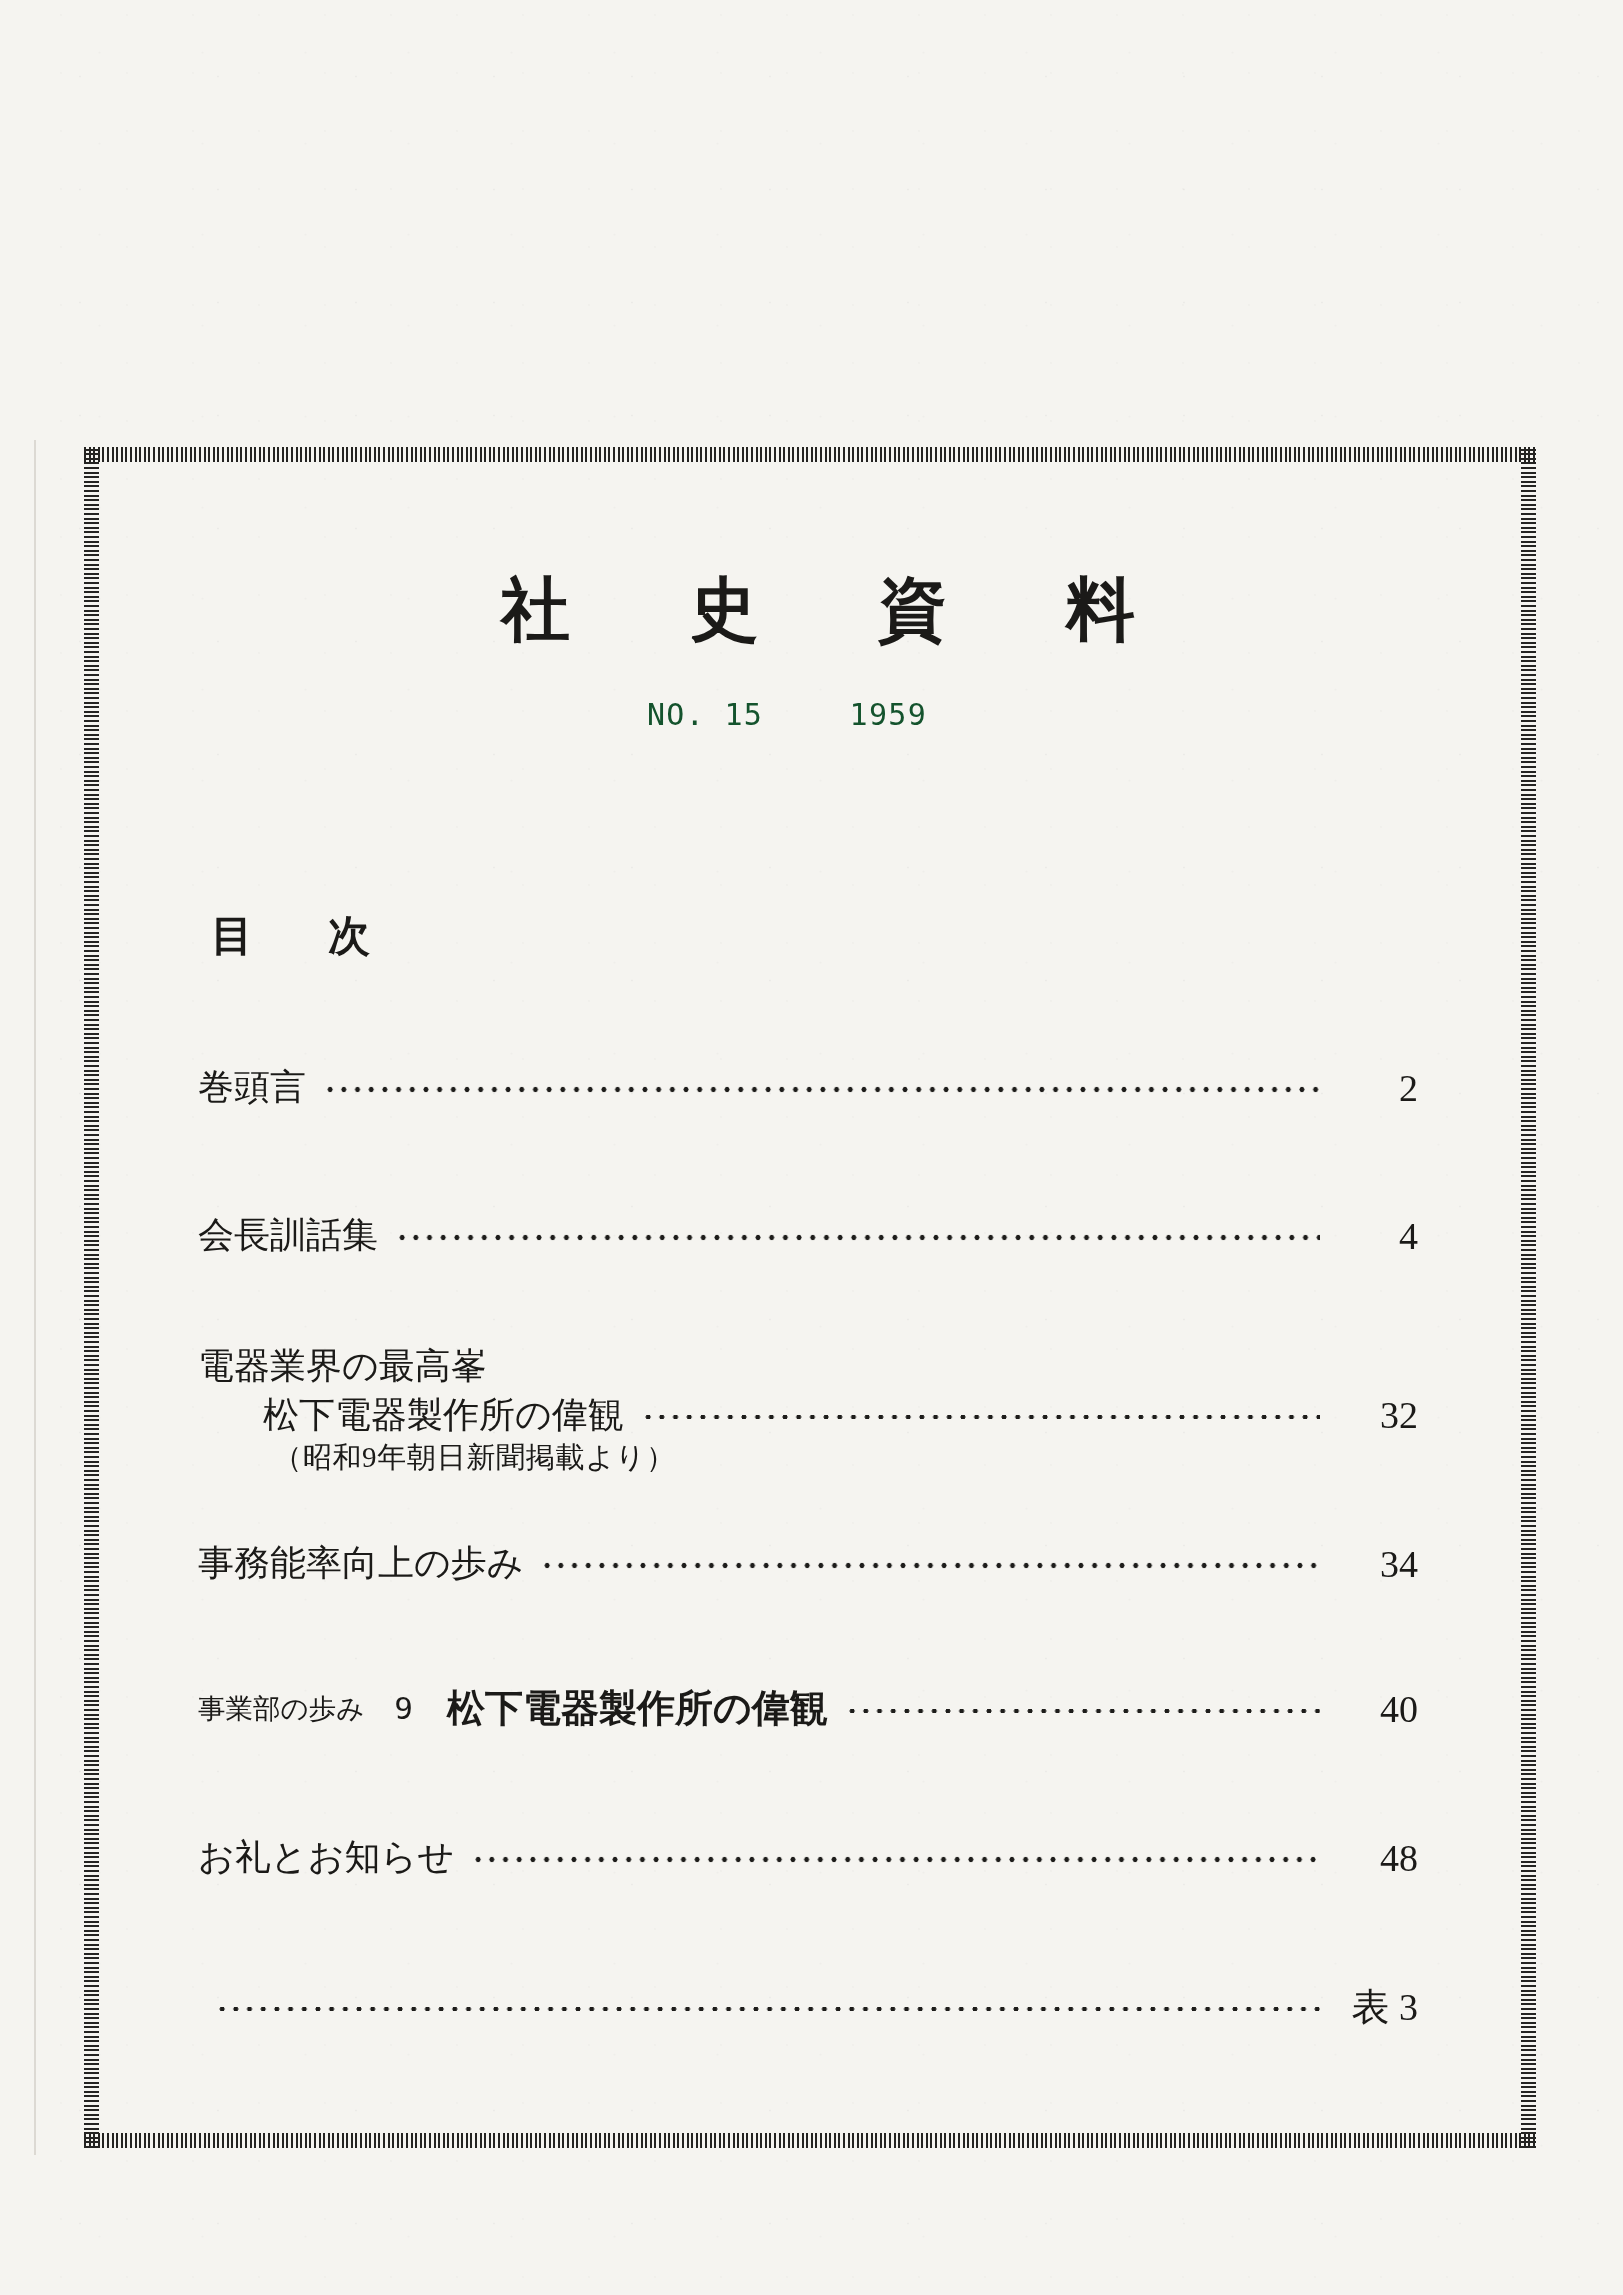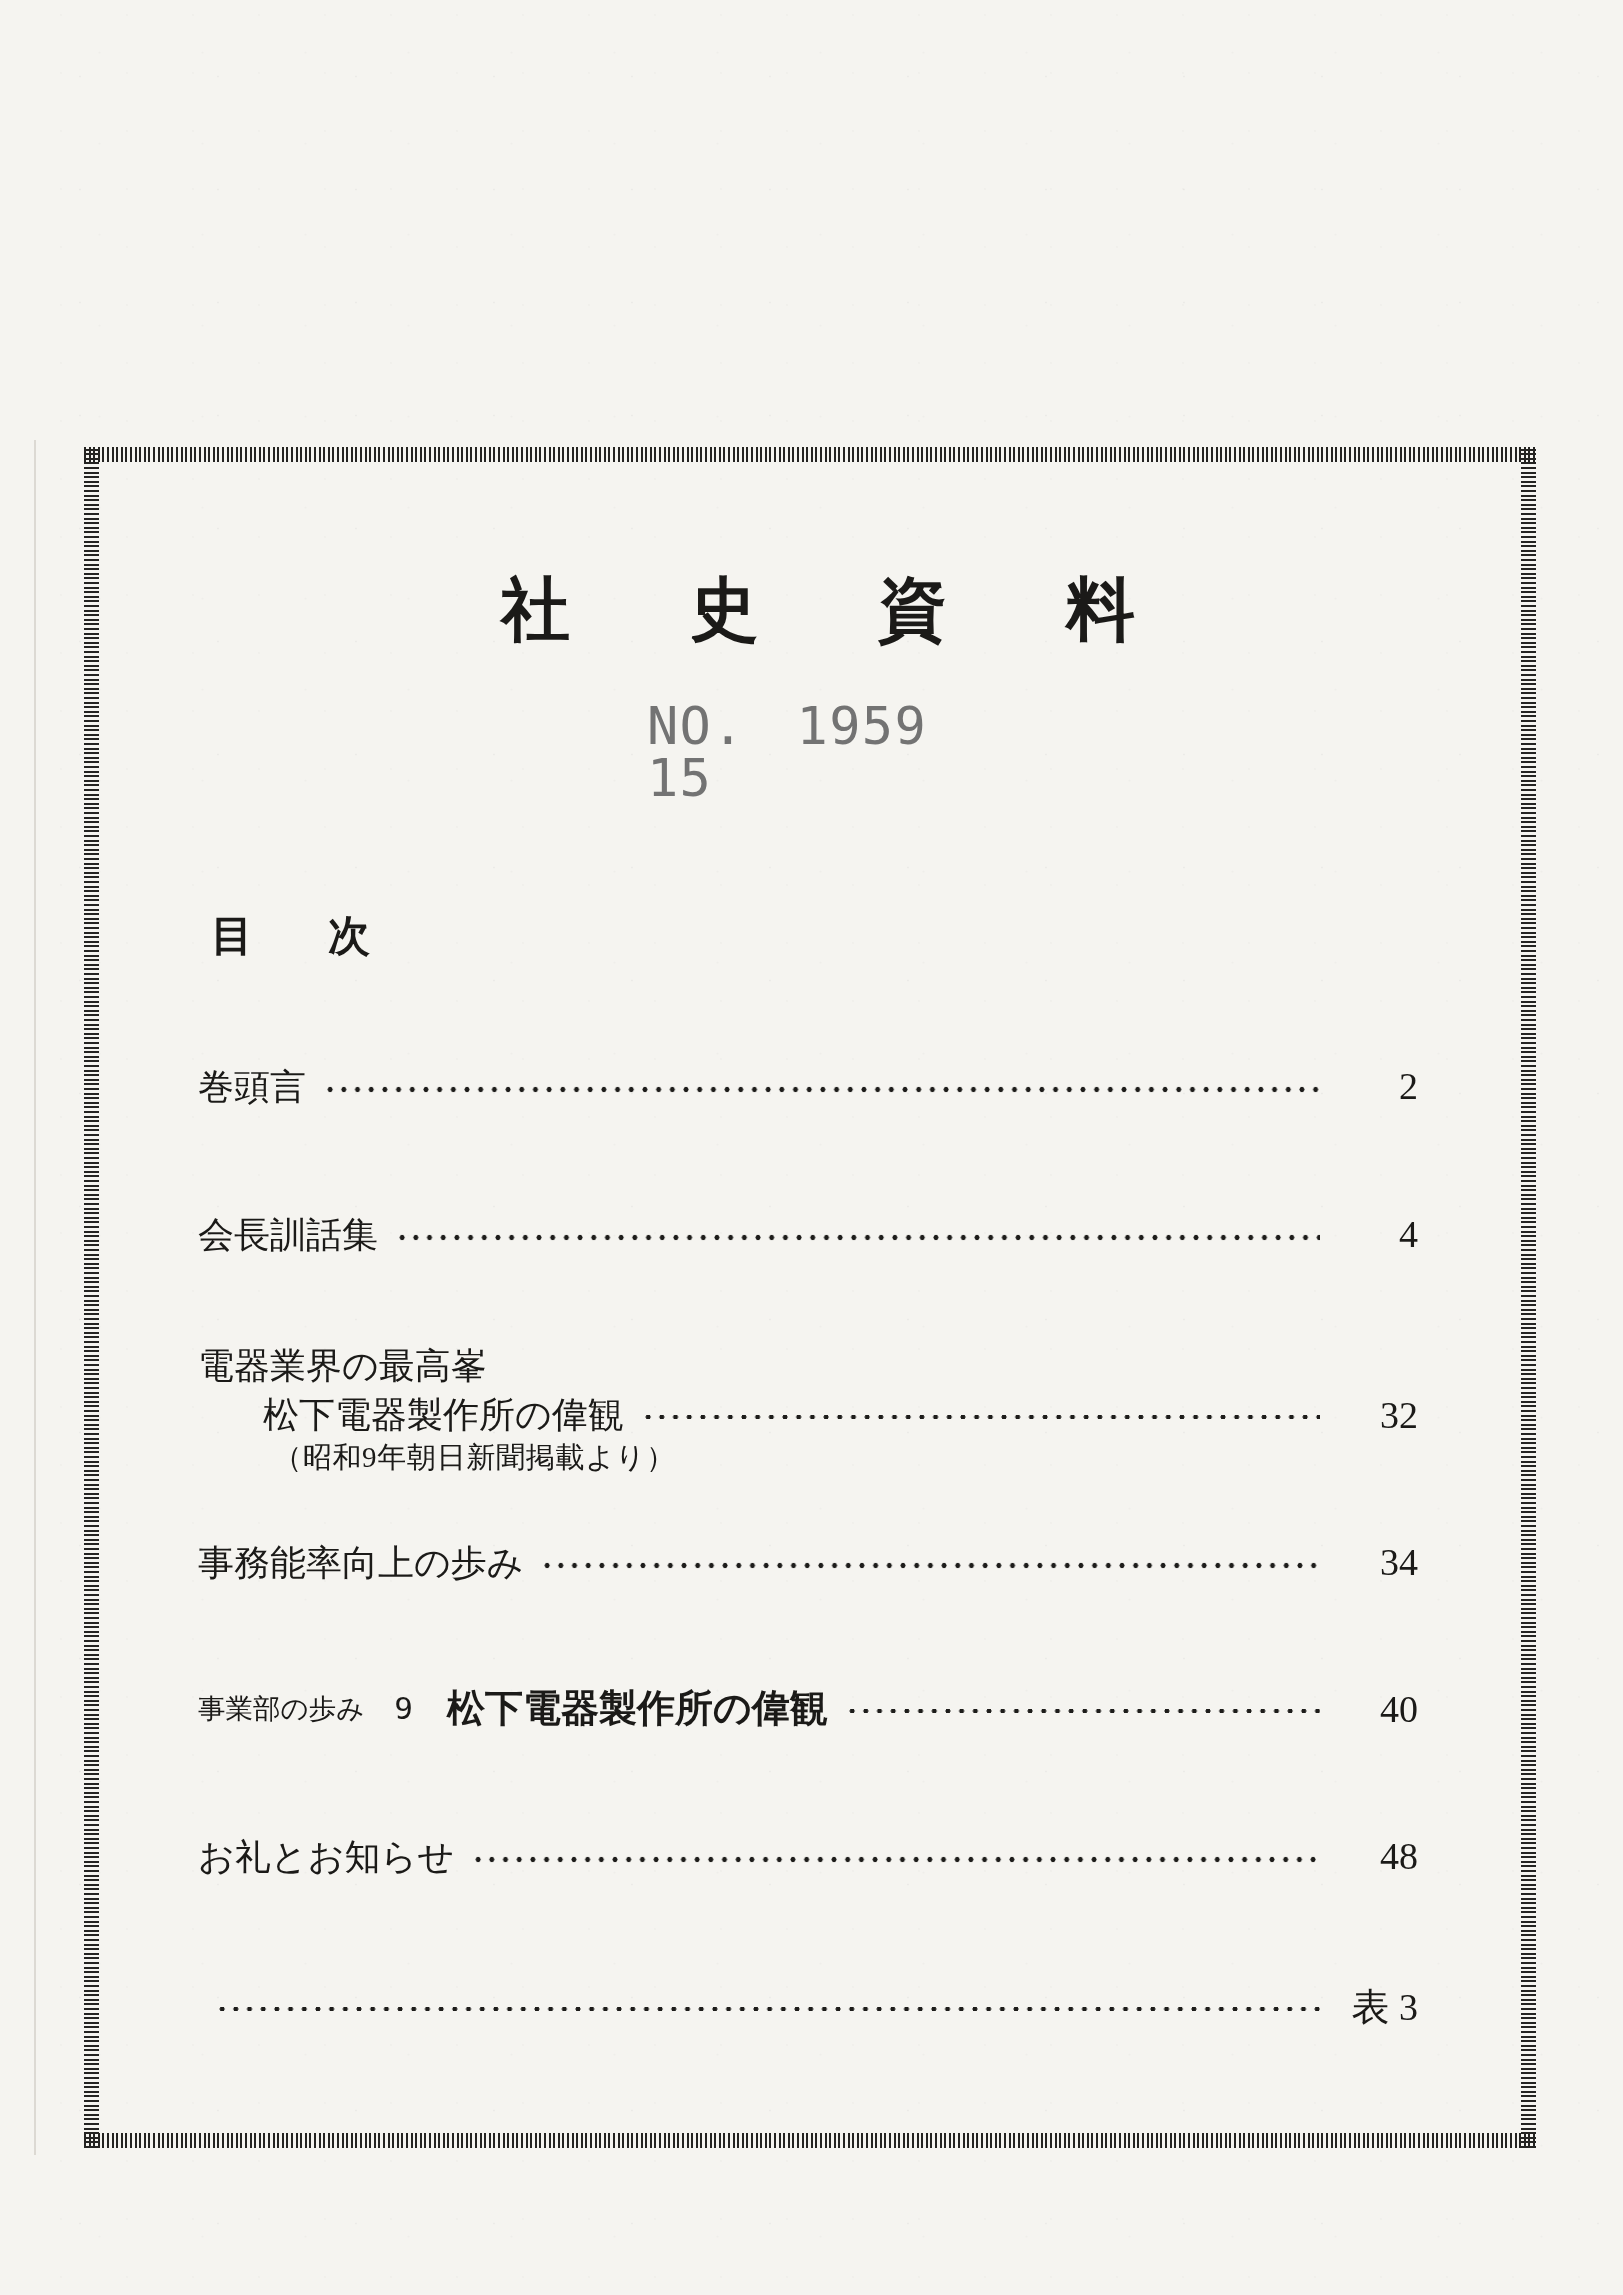--- a/index.html
+++ b/index.html
@@ -36,32 +36,32 @@
   .doc-title{
     position:absolute;top:576px;left:501px;width:634px;
     display:flex;justify-content:space-between;
     font-size:69px;line-height:1;font-weight:700;
     letter-spacing:0;
   }
   .issue-line{
     position:absolute;top:700px;left:647px;width:280px;
     display:flex;justify-content:space-between;
     font-family:"DejaVu Sans Mono","Liberation Mono",monospace;
-    font-size:52px;line-height:1;font-weight:500;letter-spacing:1.3px;
-    color:#737373;
+    font-size:30px;line-height:1;font-weight:500;letter-spacing:1.3px;
+    color:#14532d;
   }
   .toc-heading{
     position:absolute;top:915px;left:211px;
     display:flex;gap:75px;
     font-size:42px;line-height:1;font-weight:700;
   }
 
   .toc-row{
     position:absolute;left:198px;right:205px;
-    display:flex;align-items:flex-start;
+    display:flex;align-items:center;
     font-size:36px;line-height:1.15;font-weight:400;
     white-space:nowrap;
   }
   .toc-label{white-space:nowrap;}
   .leader{
     flex:1;align-self:center;height:6.5px;margin:3.9px 10.5px 0 15.7px;
     background-image:radial-gradient(circle 2.6px,#1d1c1a 92%,transparent 100%);
     background-size:13.7px 6.5px;background-repeat:repeat-x;background-position:1.3px 50%;
   }
   .pagenum{

